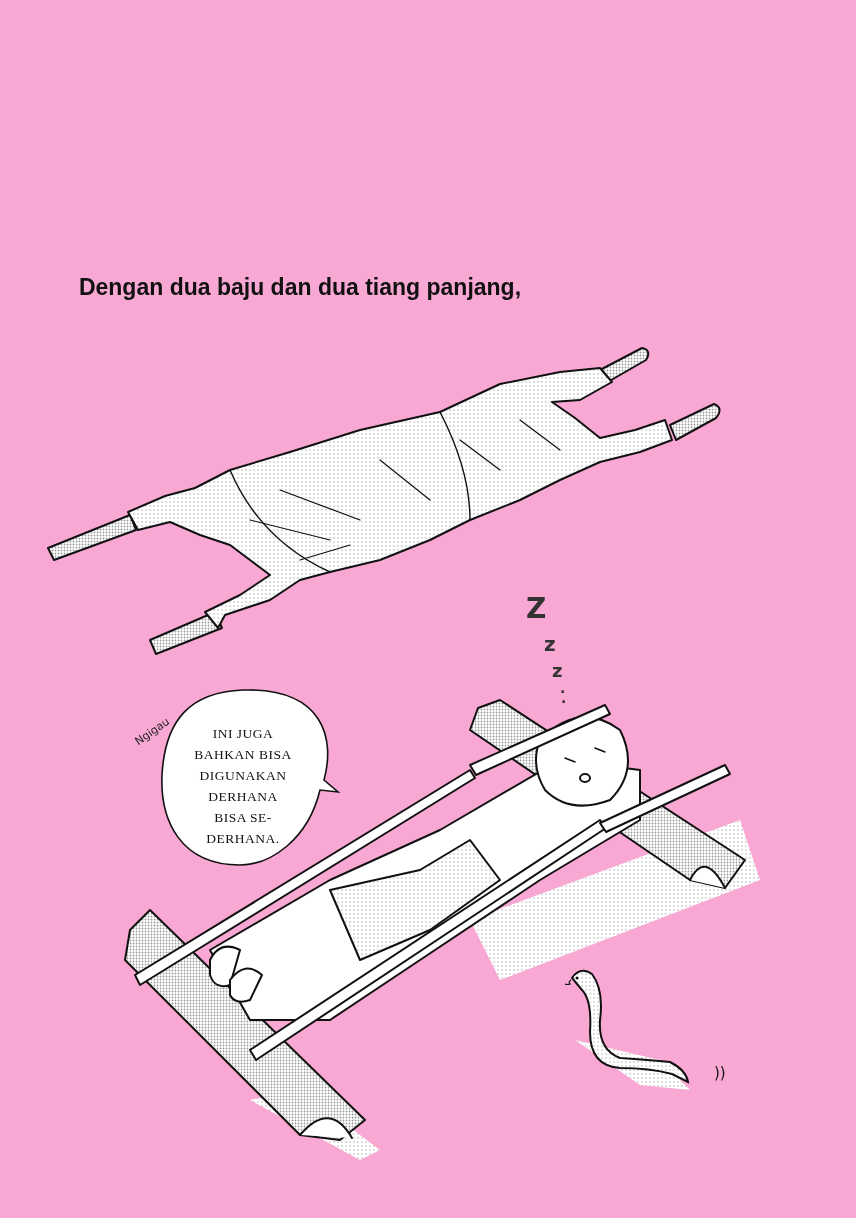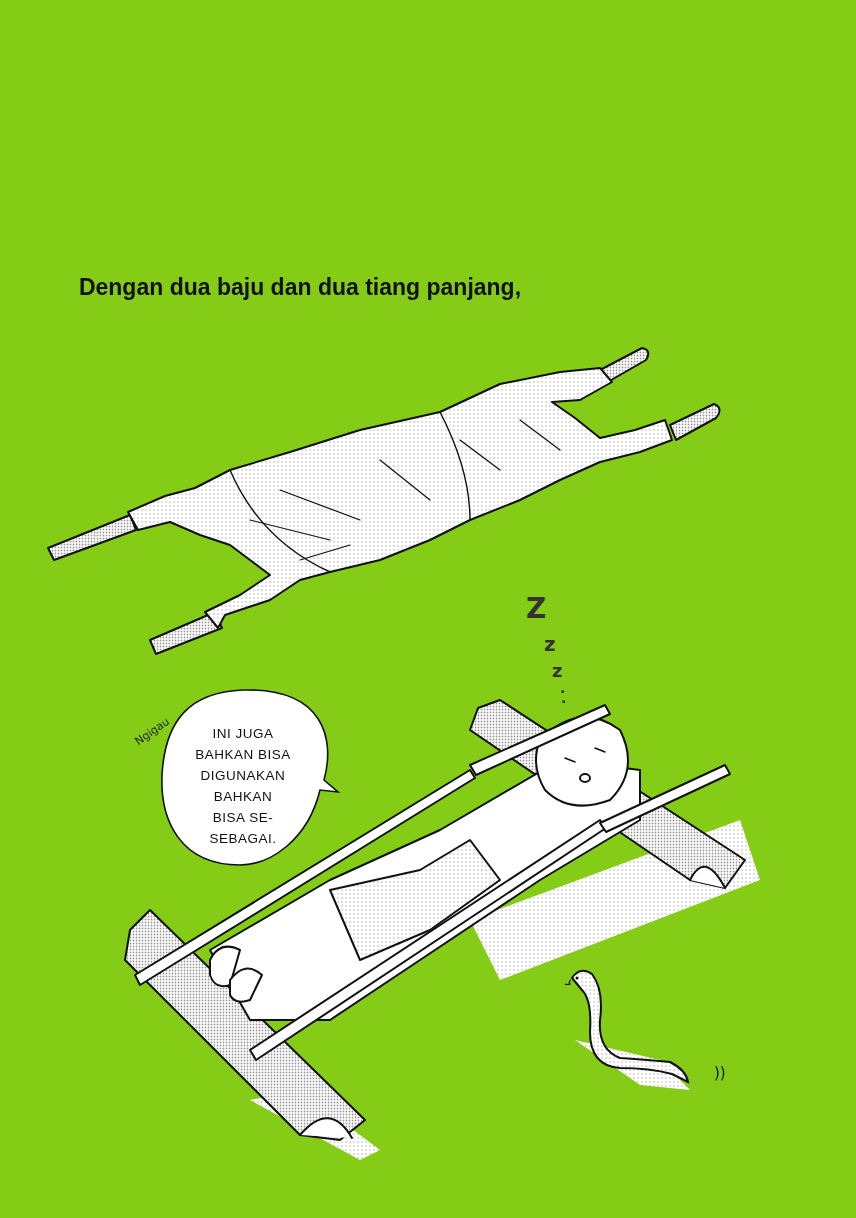--- a/index.html
+++ b/index.html
@@ -1,27 +1,27 @@
 <!DOCTYPE html>
 <html><head>
 <meta charset="utf-8">
 <style>
   html, body { margin: 0; padding: 0; background: #ffffff; }
   body { width: 856px; height: 1218px; position: relative; overflow: hidden; font-family: "Liberation Sans", sans-serif; }
-  .page { position: absolute; left: 0; top: 0; width: 856px; height: 1218px; background: #84cc16; }
+  .page { position: absolute; left: 0; top: 0; width: 856px; height: 1218px; background: #f9a8d4; }
   .caption {
     position: absolute; left: 40px; top: 274px; width: 520px;
     text-align: center; font-family: "Liberation Sans", sans-serif;
     font-weight: bold; font-size: 23px; line-height: 27px; color: #111111;
   }
   .caption span { display: block; }
   svg.art { position: absolute; left: 0; top: 0; }
   .bubble-text {
     position: absolute; left: 178px; top: 723px; width: 130px;
-    text-align: center; font-family: Liberation Sans, sans-serif;
+    text-align: center; font-family: Liberation Serif, serif;
     font-size: 13.5px; line-height: 21px; color: #111111; letter-spacing: 0.5px;
   }
   .bubble-text span { display: block; }
   .sfx-ngigau {
     position: absolute; left: 140px; top: 735px;
     font-family: "DejaVu Sans", sans-serif; font-size: 11px; color: #222;
     transform: rotate(-35deg); transform-origin: left bottom;
   }
   .sfx-zzz {
     position: absolute; left: 526px; top: 592px; width: 40px; height: 120px;
@@ -115,23 +115,23 @@
                Q680 1078 672 1074 Q650 1068 620 1068 Q590 1066 590 1032 Q592 1000 582 990 Z" fill="url(#toneLight)" stroke="#111" stroke-width="2"></path>
       <circle cx="577" cy="978" r="1.5" fill="#111"></circle>
       <path d="M571 980 q-3 2 -1 4 q-3 1 -5 0" fill="none" stroke="#111" stroke-width="1.2"></path>
     </g>
   </svg>
 
   <div class="bubble-text">
     <span>INI JUGA</span>
     <span>BAHKAN BISA</span>
     <span>DIGUNAKAN</span>
-    <span>BAHKAN</span>
+    <span>DERHANA</span>
     <span>BISA SE-</span>
-    <span>SEBAGAI.</span>
+    <span>DERHANA.</span>
   </div>
 
   <div class="sfx-ngigau">Ngigau</div>
 
   <div class="sfx-zzz">
     <span style="left:0;top:0;font-size:28px;">Z</span>
     <span style="left:18px;top:40px;font-size:20px;">z</span>
     <span style="left:26px;top:68px;font-size:18px;">z</span>
     <span style="left:34px;top:92px;font-size:14px;">·</span>
     <span style="left:35px;top:102px;font-size:14px;">·</span>

